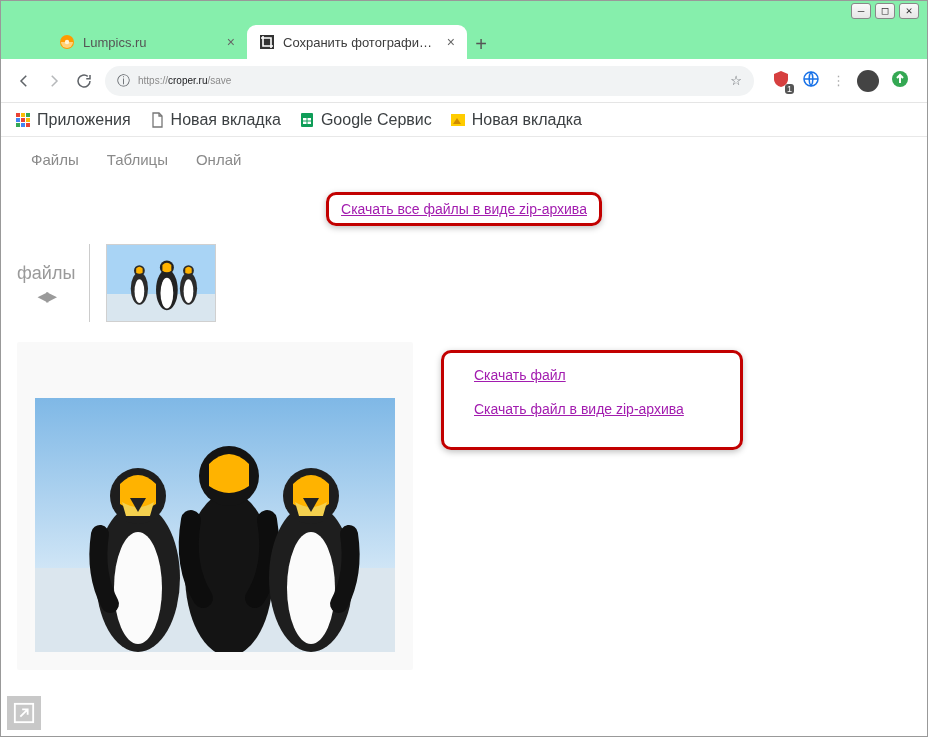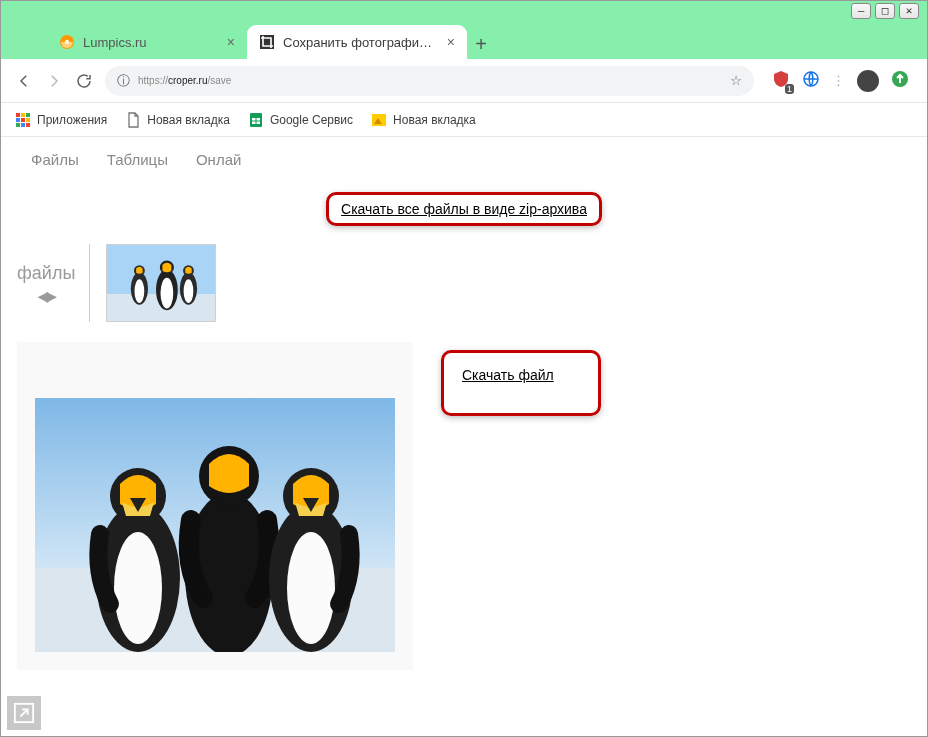--- a/index.html
+++ b/index.html
@@ -88,21 +88,21 @@
     .avatar { width:22px; height:22px; border-radius:50%; background:#444; }
     
     .bookmarks {
       display: flex;
       align-items: center;
       gap: 18px;
       padding: 6px 14px;
       background: #fff;
       border-bottom: 1px solid #e8e8e8;
       height: 34px;
-      font-size: 12px;
+      font-size: 16px;
       color: #3c4043;
     }
     .bm { display:flex; gap:6px; align-items:center; }
     .bm .ic { width:16px; height:16px; }
     
     .site-nav {
       display: flex;
       gap: 28px;
       padding: 14px 30px;
       font-size: 15px;
@@ -111,21 +111,21 @@
     
     .highlight-box {
       border: 3px solid #c20000;
       border-radius: 10px;
       padding: 6px 12px;
       display: inline-block;
       box-shadow: 0 2px 6px rgba(0,0,0,0.25);
     }
     .dl-all-wrap { text-align:center; margin: 10px 0 18px; }
     .link-underline {
-      color: #000000;
+      color: #a21caf;
       text-decoration: underline;
       font-size: 14px;
     }
     
     .files-row { display:flex; align-items:center; gap: 14px; padding: 0 16px; }
     .files-label {
       color: #9a9a9a;
       font-size: 18px;
       text-align: right;
     }
@@ -152,21 +152,21 @@
     .big-thumb {
       width: 360px; height: 254px;
       background:#cce7ff;
       position: relative;
       overflow:hidden;
     }
     .links-box {
       margin-top: 8px;
     }
     .links-box .highlight-box { padding: 10px 40px 12px 14px; }
-    .links-box a { display:block; margin: 4px 4px 18px; text-decoration: underline; }
+    .links-box a { display:block; margin: 4px 16px 18px; text-decoration: underline; }
     
     .corner-badge {
       position: absolute;
       bottom: 6px; left: 6px;
       width: 34px; height: 34px;
       background:#c8c8c8;
       display:flex; align-items:center; justify-content:center;
     }
     .corner-badge svg { width:22px; height:22px; stroke:#fff; fill:none; stroke-width:2;}
   </style>
@@ -374,20 +374,21 @@
           <path d="M26 46q18-18 36 0v20q-18 12-36 0z" fill="#ffb300"></path>
           <path d="M28 64q16 10 32 0l-4 14h-24z" fill="#f4d04e"></path>
           <polygon points="36,60 52,60 44,74" fill="#222"></polygon>
         </g>
       </svg>
     </div>
   </div>
   <div class="links-box">
     <div class="highlight-box">
       <a href="#" class="link-underline">Скачать файл</a>
+      <a href="#" class="link-underline">Скачать файл в виде zip-архива</a>
     </div>
   </div>
 </div>
 
 <div class="corner-badge">
   <svg viewBox="0 0 24 24">
     <rect x="2" y="2" width="20" height="20"></rect>
     <path d="M8 16l8-8M10 8h6v6"></path>
   </svg>
 </div>

